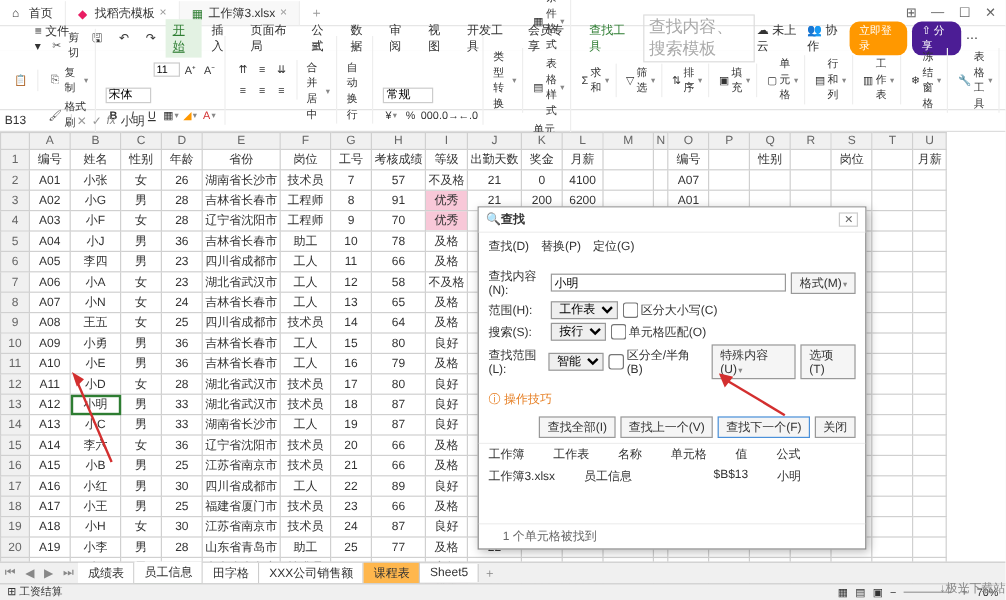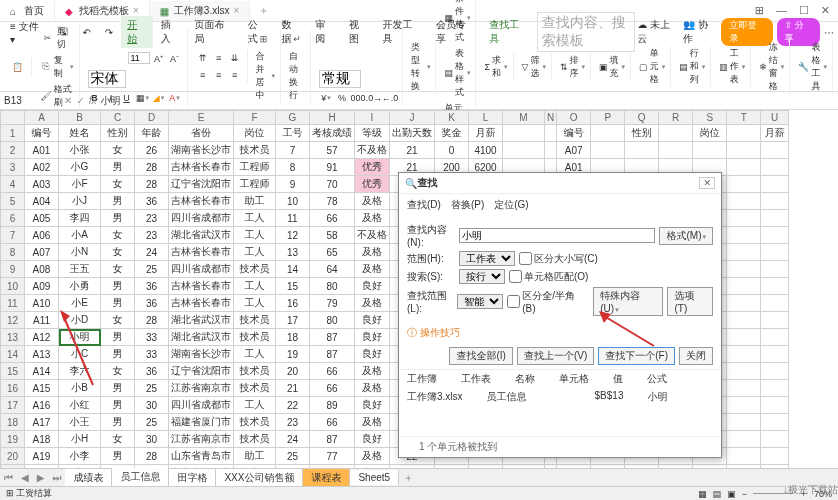--- a/index.html
+++ b/index.html
@@ -4,33 +4,33 @@
 <style>
 * { margin: 0; padding: 0; box-sizing: border-box; font-family: "Microsoft YaHei", Arial, sans-serif; }
 body { background: #f5f5f5; font-size: 11px; color: #333; overflow: hidden; width: 838px; height: 500px; position: relative; }
 .titlebar { height: 22px; background: #fff; display: flex; align-items: center; border-bottom: 1px solid #e0e0e0; }
 .tab { padding: 3px 10px; display: flex; align-items: center; gap: 4px; font-size: 10px; border-right: 1px solid #eee; }
 .tab.active { background: #f8f8f8; }
 .tab-icon { width: 10px; height: 10px; display: inline-block; }
 .tab-close { color: #999; cursor: pointer; }
 .tab-add { padding: 0 8px; color: #999; }
 .win-ctrl { margin-left: auto; display: flex; gap: 12px; padding-right: 8px; font-size: 11px; color: #666; }
-.menubar { height: 20px; background: #fff; display: flex; align-items: center; gap: 2px; padding: 0 4px; font-size: 10px; justify-content: space-between; }
+.menubar { height: 20px; background: #fff; display: flex; align-items: center; gap: 2px; padding: 0 23px; font-size: 10px; justify-content: space-between; }
 .menubar .mi { padding: 2px 6px; cursor: pointer; }
 .menubar .mi.active { background: #e3f2e3; color: #2e7d32; text-decoration: underline; }
 .menubar .topright { margin-left: auto; display: flex; gap: 4px; align-items: center; }
 .pill { background: #ff9800; color: #fff; padding: 1px 8px; border-radius: 8px; font-size: 9px; }
-.pill.green { background: #d946ef; }
+.pill.green { background: #4c1d95; }
 .searchbox { border: 1px solid #ddd; padding: 1px 4px; font-size: 14px; color: #aaa; width: 100px; }
 .ribbon { height: 50px; background: #fff; border-bottom: 1px solid #ddd; display: flex; align-items: center; padding: 2px 5px; gap: 3px; font-size: 9px; }
 .rgroup { display: flex; flex-direction: column; gap: 1px; border-right: 1px solid #eee; padding: 0 3px; }
 .ricon { width: 16px; height: 16px; display: inline-flex; align-items: center; justify-content: center; color: #555; }
 .ritem { display: flex; align-items: center; gap: 2px; padding: 1px 2px; cursor: pointer; }
 .dd::after { content: "▾"; font-size: 7px; color: #888; margin-left: 1px; }
-.fontsel { border: 1px solid #ccc; padding: 0 2px; font-size: 14px; width: 38px; margin-top: 42px; }
+.fontsel { border: 1px solid #ccc; padding: 0 2px; font-size: 10px; width: 38px; margin-top: 42px; }
 .fontsize { border: 1px solid #ccc; padding: 0 2px; font-size: 9px; width: 22px; }
 .fmtbtn { width: 14px; height: 14px; display: inline-flex; align-items: center; justify-content: center; border: 1px solid transparent; cursor: pointer; }
 .cellref { height: 18px; background: #fff; border-bottom: 1px solid #ddd; display: flex; align-items: center; font-size: 10px; }
 .namebox { width: 60px; border-right: 1px solid #ddd; padding: 0 4px; }
 .fxbar { flex: 1; padding: 0 4px; display: flex; align-items: center; gap: 4px; }
 .fx { color: #888; font-style: italic; }
 .grid-wrap { position: relative; background: #fff; }
 table.sheet { border-collapse: collapse; font-size: 10px; table-layout: fixed; }
 table.sheet th, table.sheet td { border: 1px solid #d0d0d0; padding: 1px 2px; text-align: center; height: 14px; overflow: hidden; white-space: nowrap; }
 table.sheet th { background: #f0f0f0; font-weight: normal; color: #666; }

